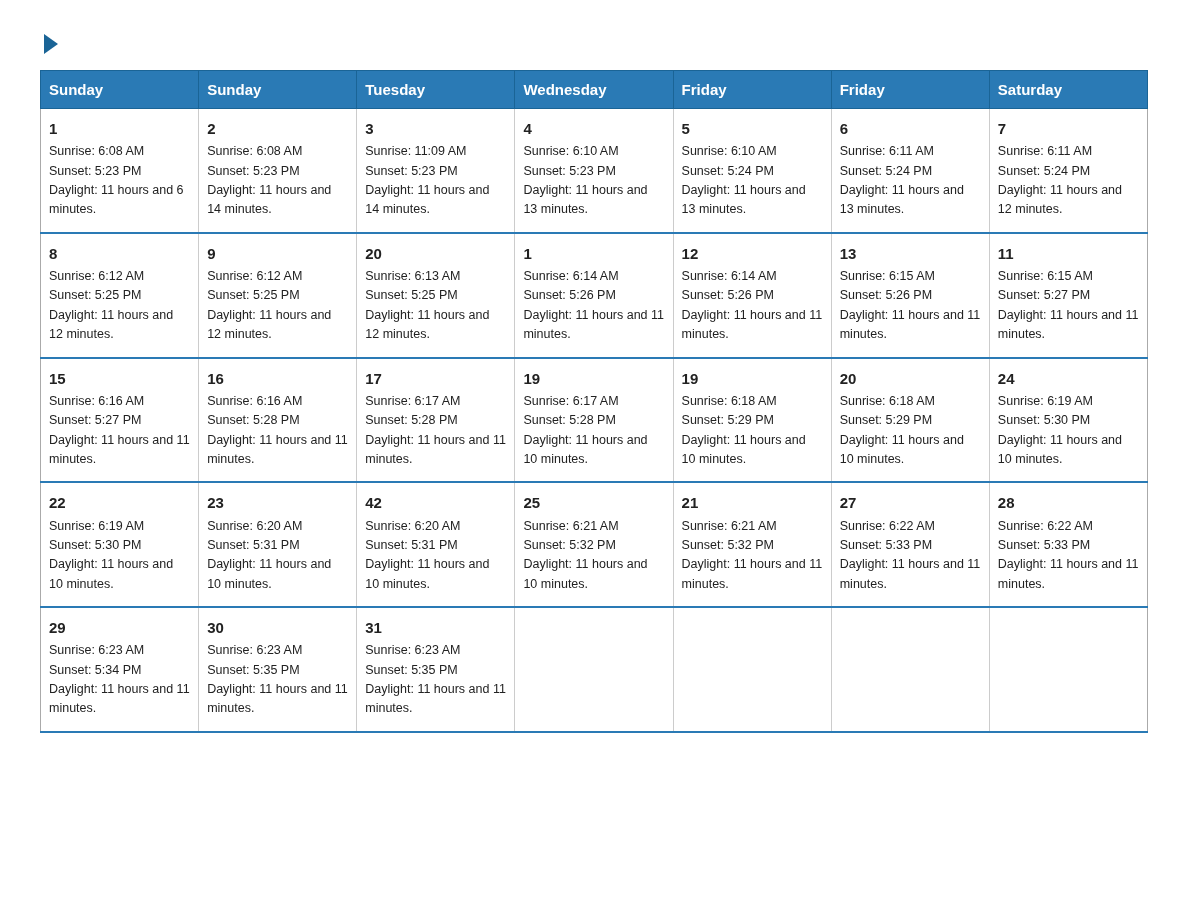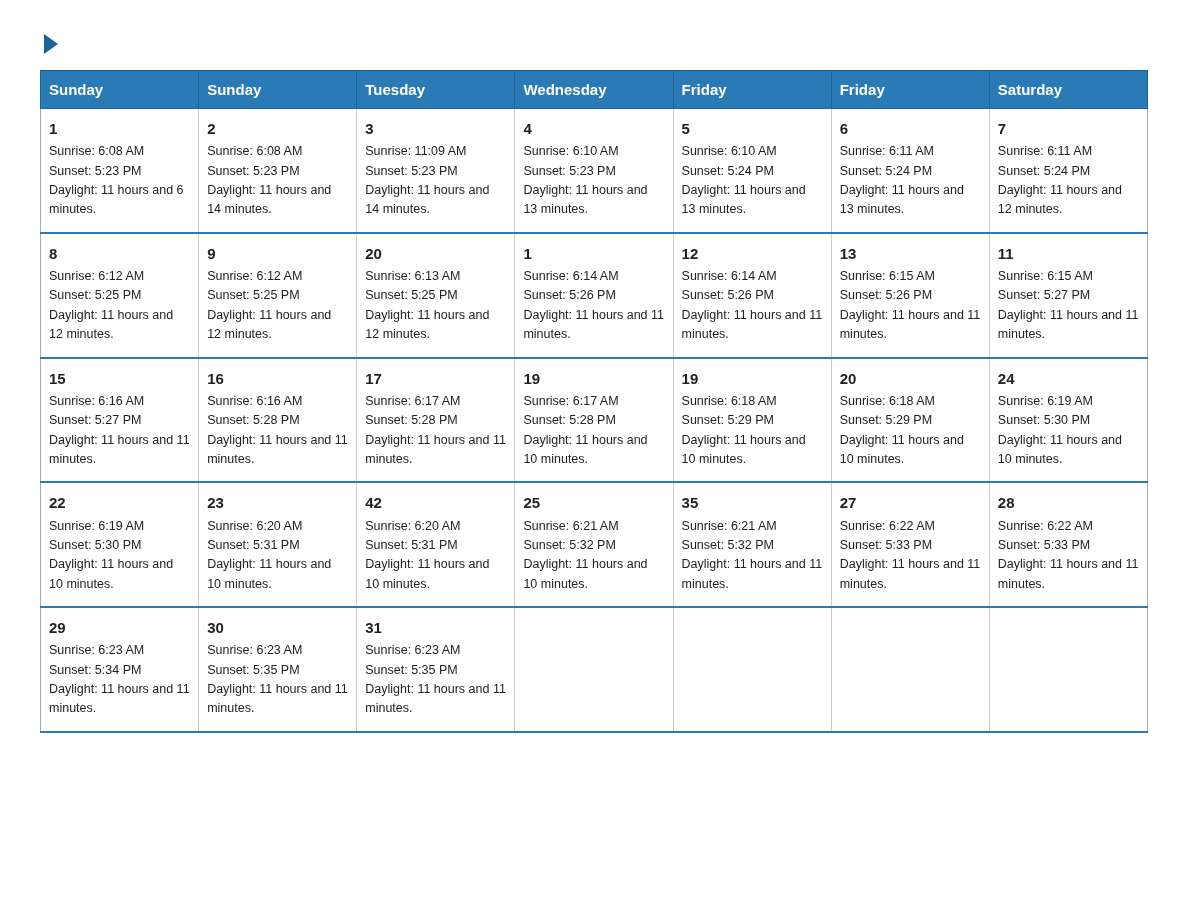--- a/index.html
+++ b/index.html
@@ -162,21 +162,21 @@
         <td><span class="day-num">19</span><span class="day-info">Sunrise: 6:17 AM</span><br><span class="day-info">Sunset: 5:28 PM</span><br><span class="day-info">Daylight: 11 hours and 10 minutes.</span></td>
         <td><span class="day-num">19</span><span class="day-info">Sunrise: 6:18 AM</span><br><span class="day-info">Sunset: 5:29 PM</span><br><span class="day-info">Daylight: 11 hours and 10 minutes.</span></td>
         <td><span class="day-num">20</span><span class="day-info">Sunrise: 6:18 AM</span><br><span class="day-info">Sunset: 5:29 PM</span><br><span class="day-info">Daylight: 11 hours and 10 minutes.</span></td>
         <td><span class="day-num">24</span><span class="day-info">Sunrise: 6:19 AM</span><br><span class="day-info">Sunset: 5:30 PM</span><br><span class="day-info">Daylight: 11 hours and 10 minutes.</span></td>
       </tr>
       <tr>
         <td><span class="day-num">22</span><span class="day-info">Sunrise: 6:19 AM</span><br><span class="day-info">Sunset: 5:30 PM</span><br><span class="day-info">Daylight: 11 hours and 10 minutes.</span></td>
         <td><span class="day-num">23</span><span class="day-info">Sunrise: 6:20 AM</span><br><span class="day-info">Sunset: 5:31 PM</span><br><span class="day-info">Daylight: 11 hours and 10 minutes.</span></td>
         <td><span class="day-num">42</span><span class="day-info">Sunrise: 6:20 AM</span><br><span class="day-info">Sunset: 5:31 PM</span><br><span class="day-info">Daylight: 11 hours and 10 minutes.</span></td>
         <td><span class="day-num">25</span><span class="day-info">Sunrise: 6:21 AM</span><br><span class="day-info">Sunset: 5:32 PM</span><br><span class="day-info">Daylight: 11 hours and 10 minutes.</span></td>
-        <td><span class="day-num">35</span><span class="day-info">Sunrise: 6:21 AM</span><br><span class="day-info">Sunset: 5:32 PM</span><br><span class="day-info">Daylight: 11 hours and 11 minutes.</span></td>
+        <td><span class="day-num">21</span><span class="day-info">Sunrise: 6:21 AM</span><br><span class="day-info">Sunset: 5:32 PM</span><br><span class="day-info">Daylight: 11 hours and 11 minutes.</span></td>
         <td><span class="day-num">27</span><span class="day-info">Sunrise: 6:22 AM</span><br><span class="day-info">Sunset: 5:33 PM</span><br><span class="day-info">Daylight: 11 hours and 11 minutes.</span></td>
         <td><span class="day-num">28</span><span class="day-info">Sunrise: 6:22 AM</span><br><span class="day-info">Sunset: 5:33 PM</span><br><span class="day-info">Daylight: 11 hours and 11 minutes.</span></td>
       </tr>
       <tr>
         <td><span class="day-num">29</span><span class="day-info">Sunrise: 6:23 AM</span><br><span class="day-info">Sunset: 5:34 PM</span><br><span class="day-info">Daylight: 11 hours and 11 minutes.</span></td>
         <td><span class="day-num">30</span><span class="day-info">Sunrise: 6:23 AM</span><br><span class="day-info">Sunset: 5:35 PM</span><br><span class="day-info">Daylight: 11 hours and 11 minutes.</span></td>
         <td><span class="day-num">31</span><span class="day-info">Sunrise: 6:23 AM</span><br><span class="day-info">Sunset: 5:35 PM</span><br><span class="day-info">Daylight: 11 hours and 11 minutes.</span></td>
         <td></td>
         <td></td>
         <td></td>

